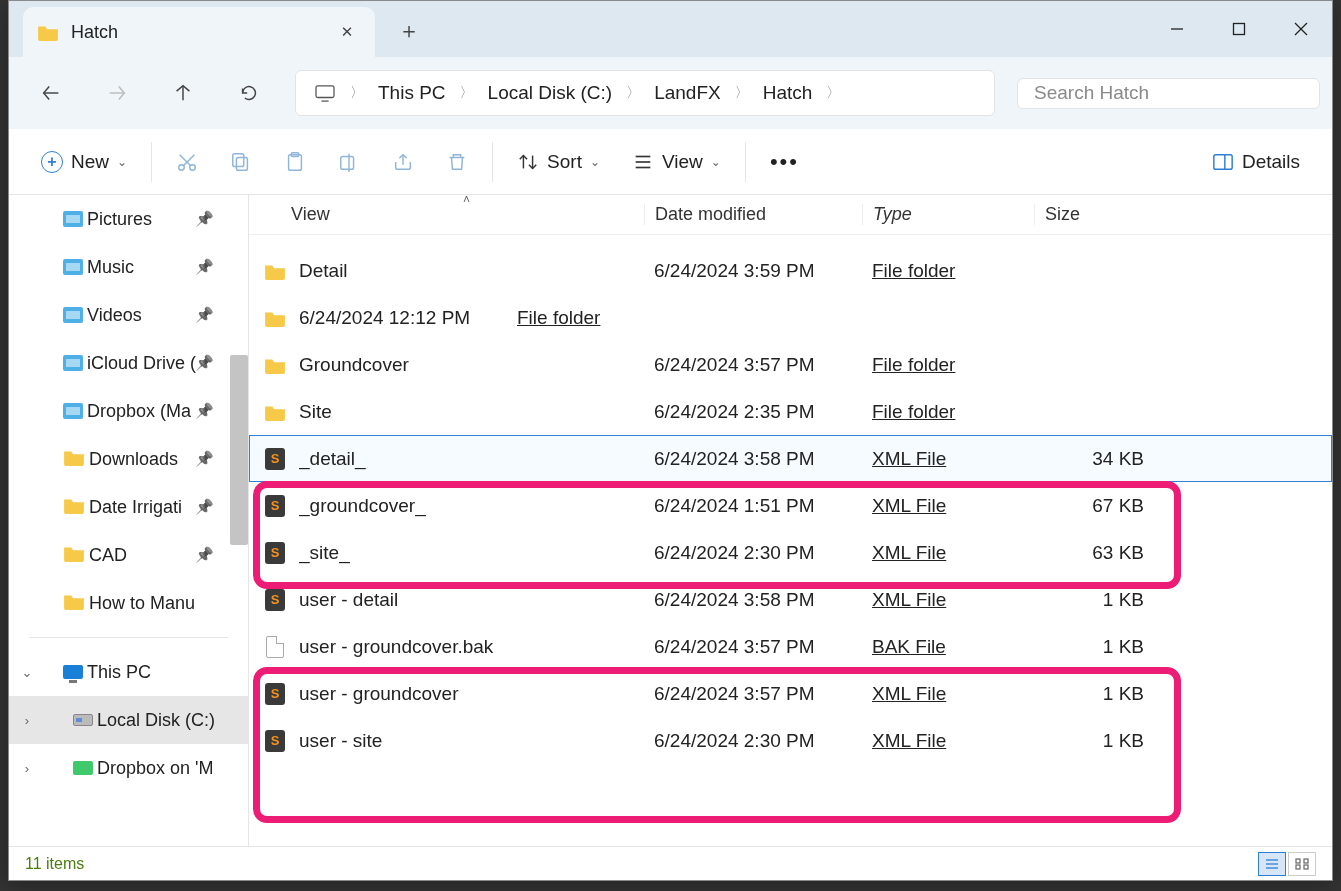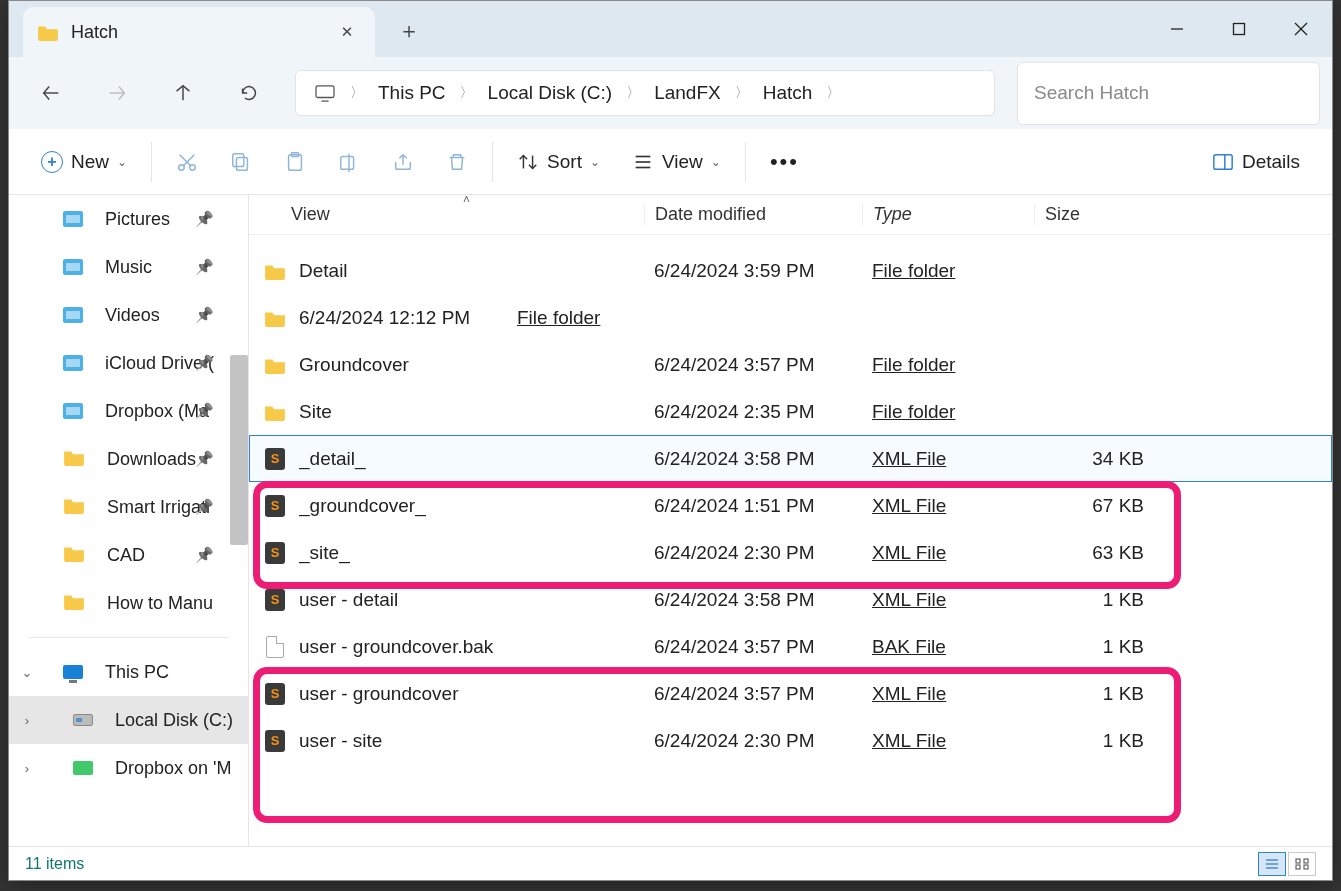--- a/index.html
+++ b/index.html
@@ -17,36 +17,36 @@
 .winctrl div { width:62px; display:flex; align-items:center; justify-content:center; font-size:15px; color:#222; }
 .winctrl .close-x svg line { stroke:#222; stroke-width:1.2; }
 
 
 .navrow { height:72px; background:#f0f5fa; display:flex; align-items:center; padding:0 12px; gap:6px; }
 .navbtn { width:60px; height:44px; display:flex; align-items:center; justify-content:center; color:#444; border-radius:4px; }
 .navbtn.disabled { color:#bbb; }
 .crumbbar { flex:0 0 700px; margin-left:10px; height:46px; background:#fff; border:1px solid #e3e3e3; border-radius:6px; display:flex; align-items:center; padding:0 8px; color:#222; font-size:19px; }
 .crumbbar .seg { padding:0 10px; display:flex; align-items:center; height:100%; }
 .crumbbar .chev { color:#888; font-size:14px; padding:0 4px; }
-.searchbox { flex:1; margin-left:16px; height:63px; background:#fff; border:1px solid #e3e3e3; border-radius:6px; display:flex; align-items:center; padding:0 16px; color:#8a8a8a; font-size:19px; }
+.searchbox { flex:1; margin-left:16px; height:31px; background:#fff; border:1px solid #e3e3e3; border-radius:6px; display:flex; align-items:center; padding:0 16px; color:#8a8a8a; font-size:19px; }
 
 
 .toolbar { height:66px; border-bottom:1px solid #e5e5e5; display:flex; align-items:center; padding:0 20px; gap:8px; }
 .tbtn { height:44px; padding:0 12px; display:flex; align-items:center; justify-content:center; gap:8px; color:#222; font-size:19px; border-radius:4px; }
 .tbtn.dim { color:#a8b8c8; }
 .vline { width:1px; height:40px; background:#e5e5e5; margin:0 4px; }
 .spacer { flex:1; }
 .newplus { width:22px; height:22px; border:1.6px solid #2f7fd3; border-radius:11px; display:flex; align-items:center; justify-content:center; color:#2f7fd3; font-size:16px; font-weight:600; }
 
 
 .bodyarea { display:flex; height:calc(100% - 56px - 72px - 66px - 34px); position:relative; }
 
 
 .navpane { width:240px; border-right:1px solid #e5e5e5; overflow:hidden; position:relative; }
-.navitem { height:48px; display:flex; align-items:center; padding-left:54px; gap:22px; font-size:18px; color:#222; position:relative; white-space:nowrap; }
+.navitem { height:48px; display:flex; align-items:center; padding-left:54px; gap:4px; font-size:18px; color:#222; position:relative; white-space:nowrap; }
 .navitem .pin { position:absolute; right:34px; color:#888; font-size:15px; }
 .navitem .exp { position:absolute; left:8px; width:20px; text-align:center; color:#666; font-size:13px; }
 .navitem.selected { background:#e6e6e6; }
 .navitem.sub { padding-left:64px; }
 .navdivider { height:1px; background:#e5e5e5; margin:10px 20px; }
 .navscroll { position:absolute; right:0; top:160px; width:18px; height:190px; background:#c4c4c4; border-radius:2px; }
 
 
 .filelist { flex:1; display:flex; flex-direction:column; position:relative; }
 .cols { height:40px; display:flex; align-items:center; border-bottom:1px solid #eee; color:#333; font-size:18px; }
@@ -63,21 +63,21 @@
 .row .dt { flex:0 0 218px; }
 .row .tp { flex:0 0 172px;text-decoration:underline; }
 .row .sz { flex:0 0 110px; text-align:right; padding-right:10px; }
 .row.selected { outline:1px solid #2f7fd3; outline-offset:-1px; background:#f6fbff; }
 
 .highlight { position:absolute; left:4px; height:54px; border:7px solid #ed1d75; border-radius:14px; width:928px; z-index:5; pointer-events:none; }
 .highlight.h1 { top:246px; height:108px; }
 .highlight.h2 { top:432px; height:156px; }
 
 
-.statusbar { position:absolute; bottom:0; left:0; right:0; height:34px; border-top:1px solid #e5e5e5; display:flex; align-items:center; padding:0 16px; font-size:16px; color:#0f766e; }
+.statusbar { position:absolute; bottom:0; left:0; right:0; height:34px; border-top:1px solid #e5e5e5; display:flex; align-items:center; padding:0 16px; font-size:16px; color:#4d7c0f; }
 .statusbar .viewbtns { margin-left:auto; display:flex; gap:2px; }
 .statusbar .vb { width:28px; height:24px; border:1px solid #ccc; display:flex; align-items:center; justify-content:center; }
 .statusbar .vb.active { background:#d7e6f7; border-color:#2f7fd3; }
 
 
 .folder-icon { width:22px; height:18px; }
 .folder-icon path { fill:#f7c948; }
 .blue-icon { width:20px; height:16px; background:#4db1e8; border-radius:2px; position:relative; }
 .blue-icon::after { content:""; position:absolute; left:3px; top:4px; width:14px; height:8px; background:rgba(255,255,255,.5); }
 .xmlfile { width:20px; height:22px; background:#3a3a3a; border-radius:3px; display:flex; align-items:center; justify-content:center; color:#f79218; font-size:13px; font-weight:700; }
@@ -286,21 +286,21 @@
             <span><svg class="folder-icon" viewBox="0 0 24 20">
                 <path d="M1 4 h8 l2 3 h12 v11 a2 2 0 0 1 -2 2 H3 a2 2 0 0 1 -2 -2 Z"></path>
               </svg></span>
             <span>Downloads</span>
             <span class="pin" style="filter: grayscale(1);">📌</span>
           </div>
           <div class="navitem">
             <span><svg class="folder-icon" viewBox="0 0 24 20">
                 <path d="M1 4 h8 l2 3 h12 v11 a2 2 0 0 1 -2 2 H3 a2 2 0 0 1 -2 -2 Z"></path>
               </svg></span>
-            <span>Smart Irrigati</span>
+            <span>Date Irrigati</span>
             <span class="pin" style="filter: grayscale(1);">📌</span>
           </div>
           <div class="navitem">
             <span><svg class="folder-icon" viewBox="0 0 24 20">
                 <path d="M1 4 h8 l2 3 h12 v11 a2 2 0 0 1 -2 2 H3 a2 2 0 0 1 -2 -2 Z"></path>
               </svg></span>
             <span>CAD</span>
             <span class="pin" style="filter: grayscale(1);">📌</span>
           </div>
           <div class="navitem">

